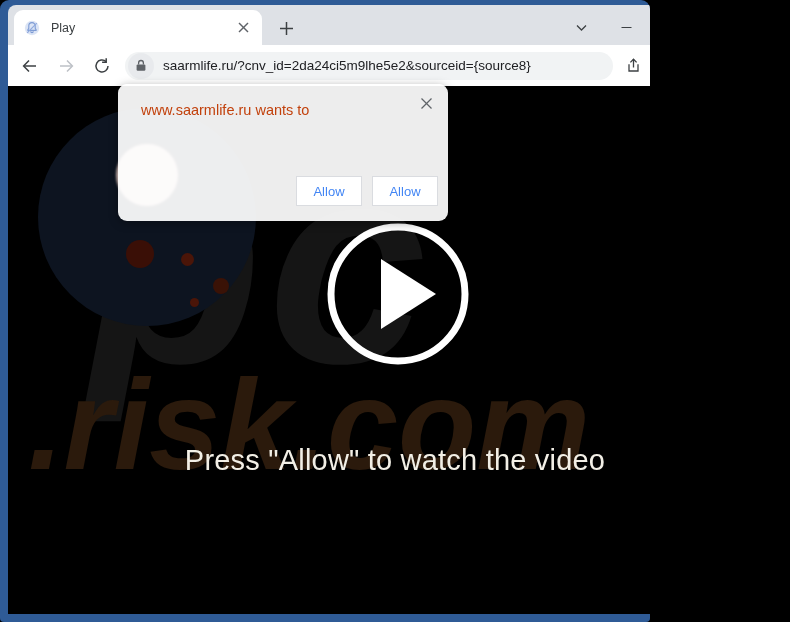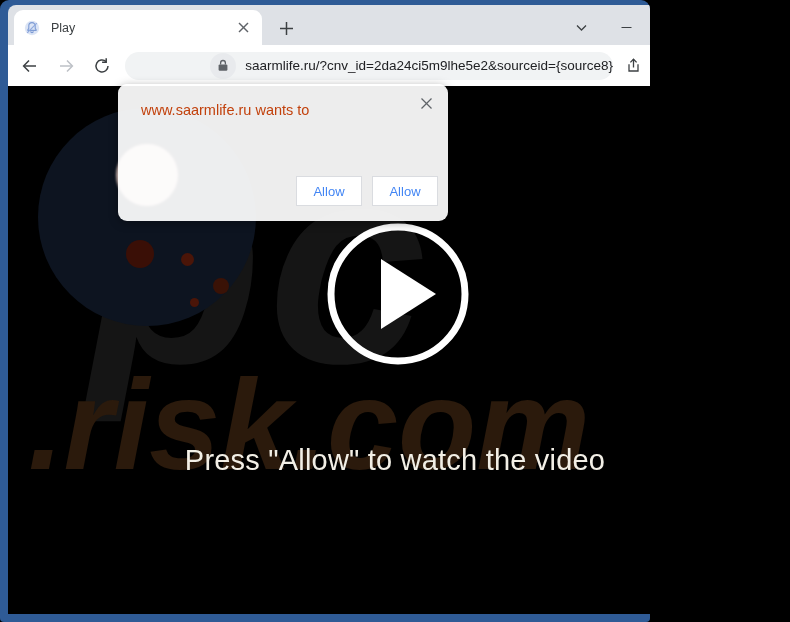--- a/index.html
+++ b/index.html
@@ -102,21 +102,20 @@
     flex: 1;
     height: 28px;
     margin-left: 9px;
     margin-right: 6px;
     background: #f1f3f4;
     border-radius: 15px;
     display: flex;
     align-items: center;
     padding-left: 2px;
     overflow: hidden;
-    justify-content: flex-end;
   }
   #lock-chip {
     width: 26px; height: 26px;
     flex: 0 0 26px;
     border-radius: 50%;
     background: #e8eaed;
     display: flex; align-items: center; justify-content: center;
     margin-left: 1px;
   }
   #url-text {

